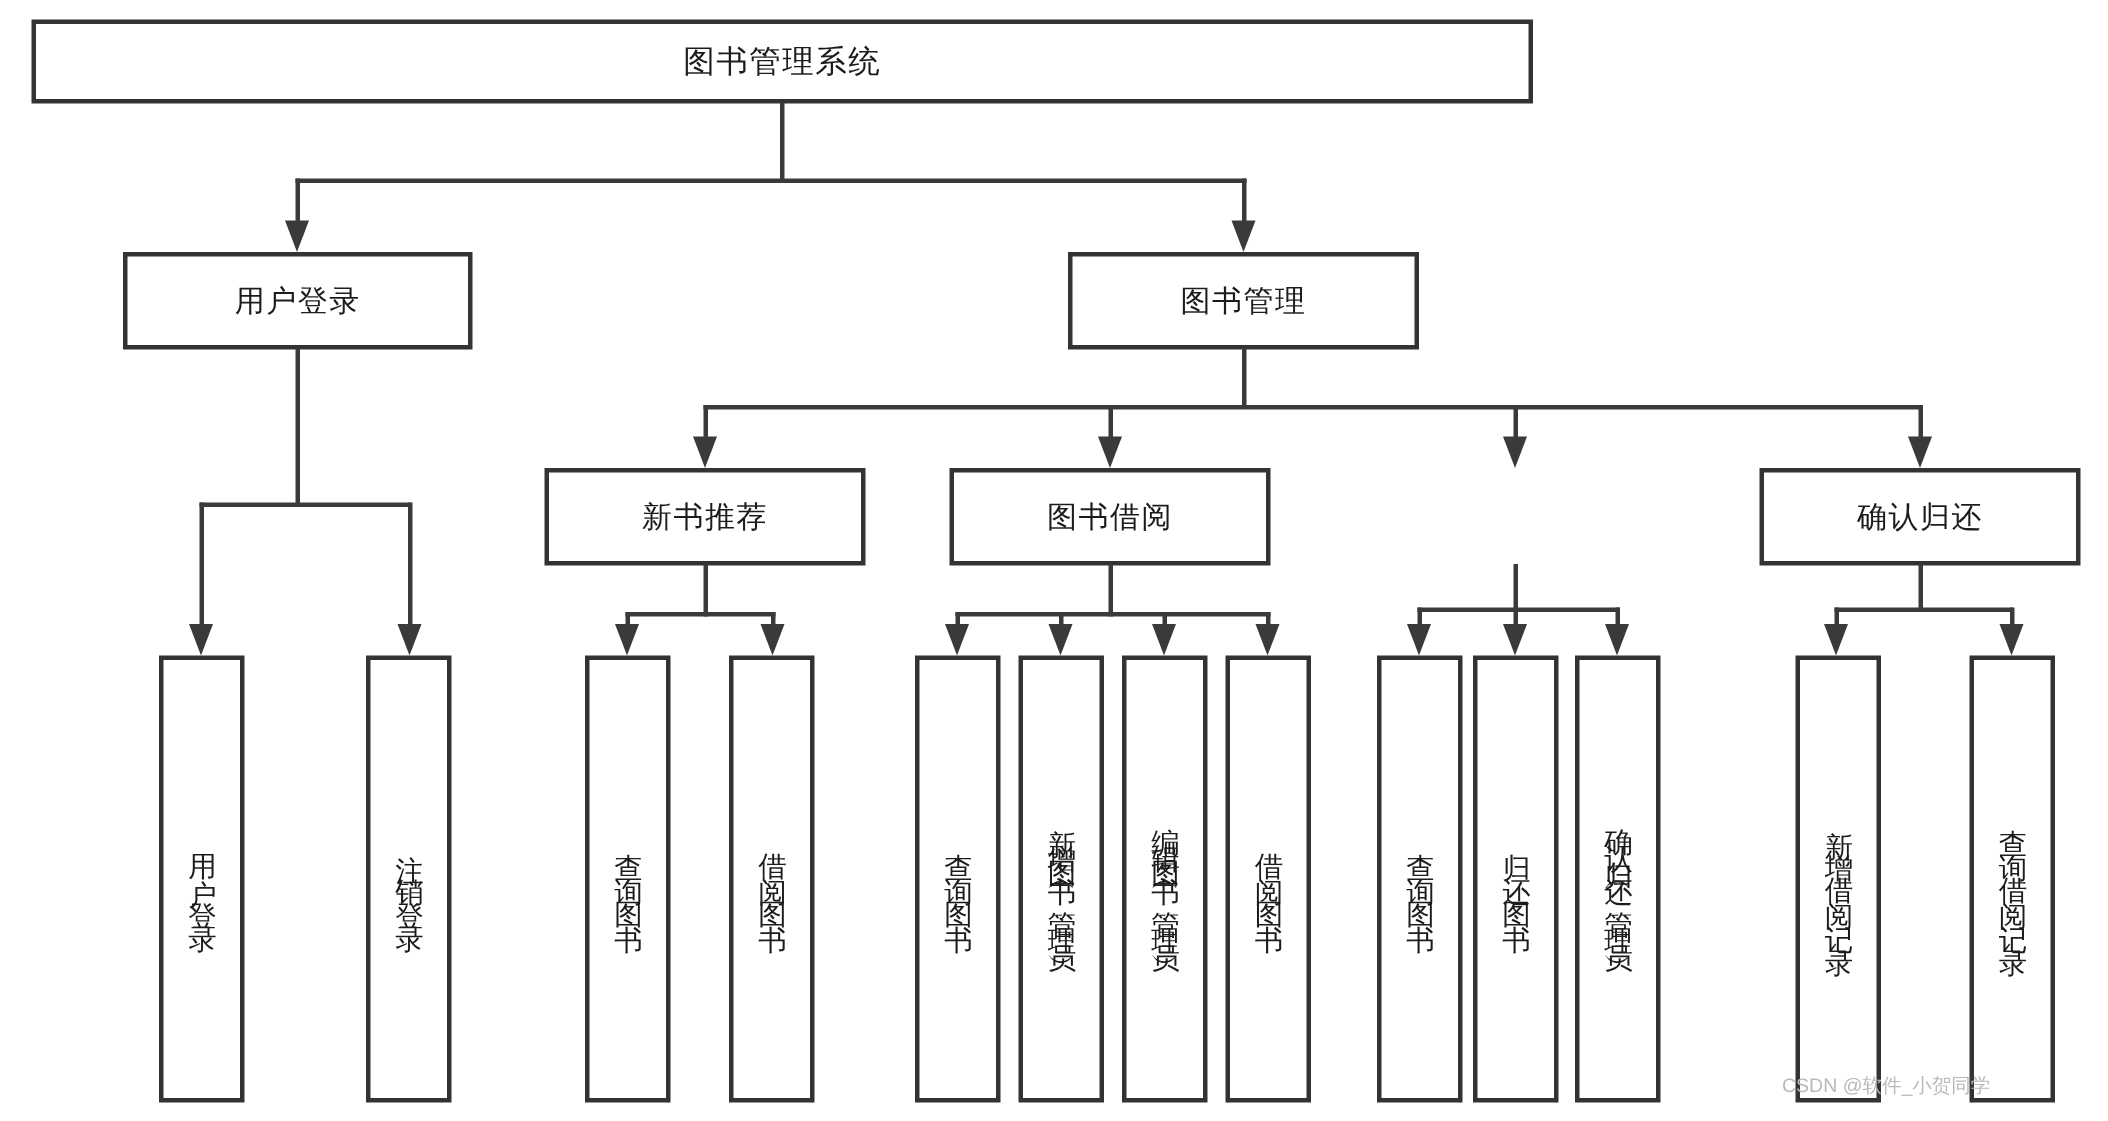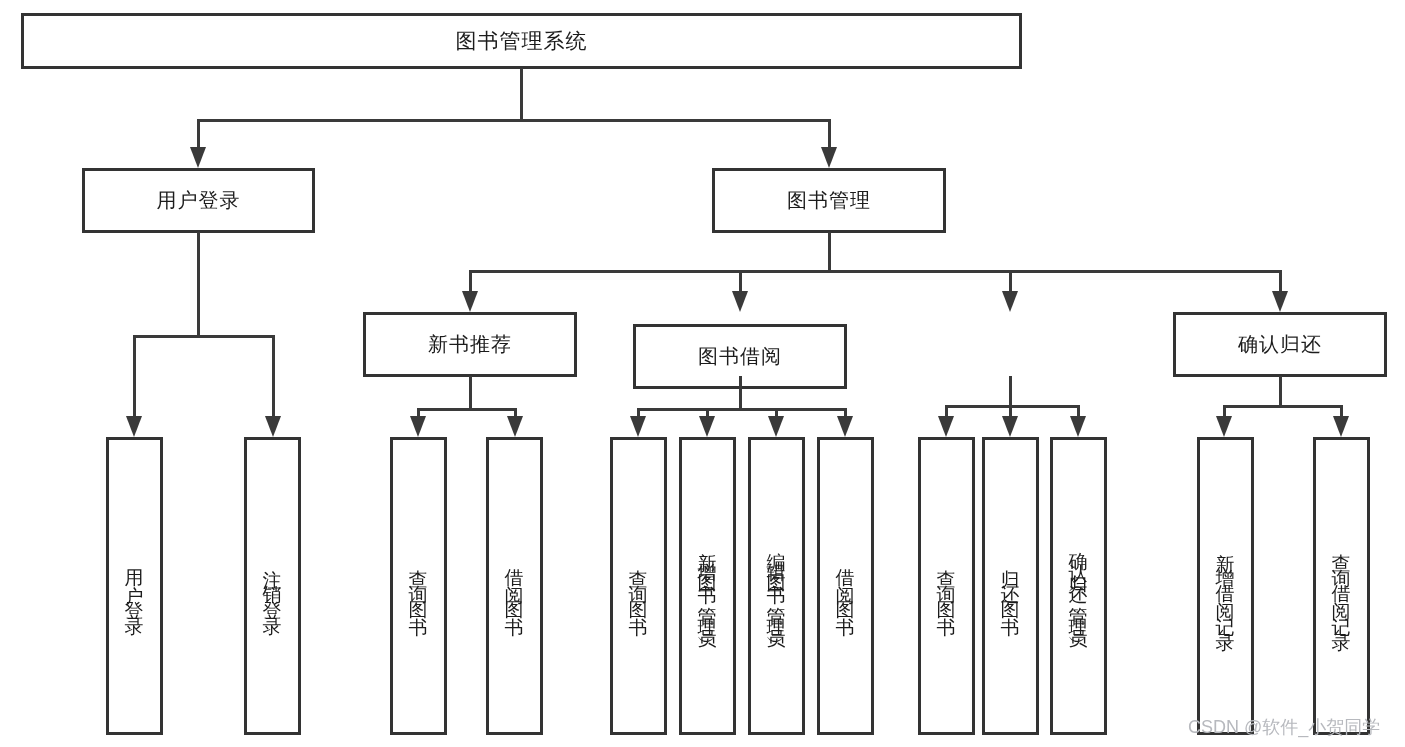--- a/index.html
+++ b/index.html
@@ -40,21 +40,21 @@
   .hline{position:absolute;height:3px;background:#3a3a3a;}
   .arrow{
     position:absolute;width:0;height:0;
     border-left:8px solid transparent;
     border-right:8px solid transparent;
     border-top:21px solid #3a3a3a;
   }
   .watermark{
     position:absolute;
     left:1188px;top:715px;
-    font-size:18px;
+    font-size:13px;
     color:#b7b9be;
     white-space:nowrap;
   }
 </style>
 </head>
 <body>
 
 <div class="canvas">
 
   <div class="hbox title" style="left:21px;top:13px;width:1001px;height:56px">
@@ -64,21 +64,21 @@
   <div class="hbox" style="left:82px;top:168px;width:233px;height:65px">
     <span>用户登录</span>
   </div>
   <div class="hbox" style="left:712px;top:168px;width:234px;height:65px">
     <span>图书管理</span>
   </div>
 
   <div class="hbox" style="left:363px;top:312px;width:214px;height:65px">
     <span>新书推荐</span>
   </div>
-  <div class="hbox" style="left:633px;top:324px;width:214px;height:65px">
+  <div class="hbox" style="left:633px;top:312px;width:214px;height:65px">
     <span>图书借阅</span>
   </div>
   <div class="hbox" style="left:1173px;top:312px;width:214px;height:65px">
     <span>确认归还</span>
   </div>
 
   <div class="vbox" style="left:106px;top:437px;width:57px;height:298px">
     <span>用户登录</span>
   </div>
   <div class="vbox" style="left:244px;top:437px;width:57px;height:298px">

